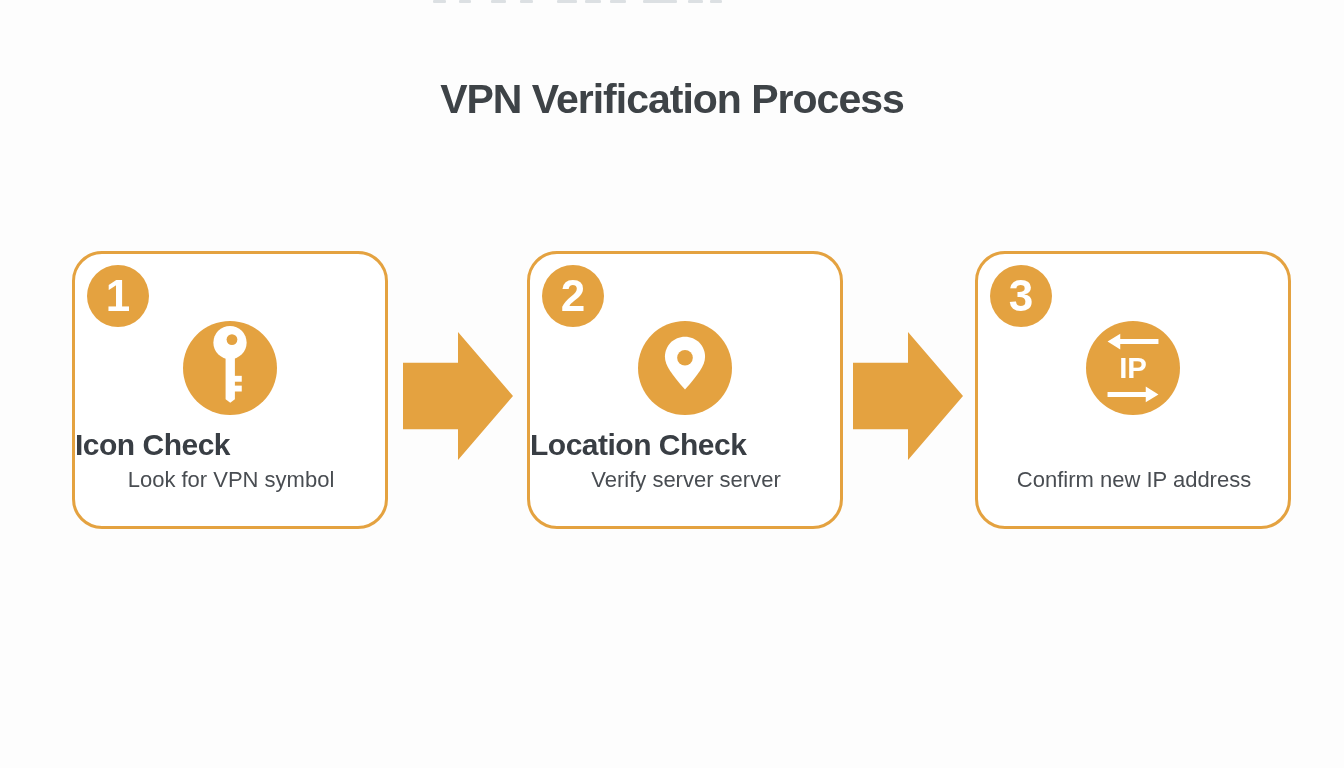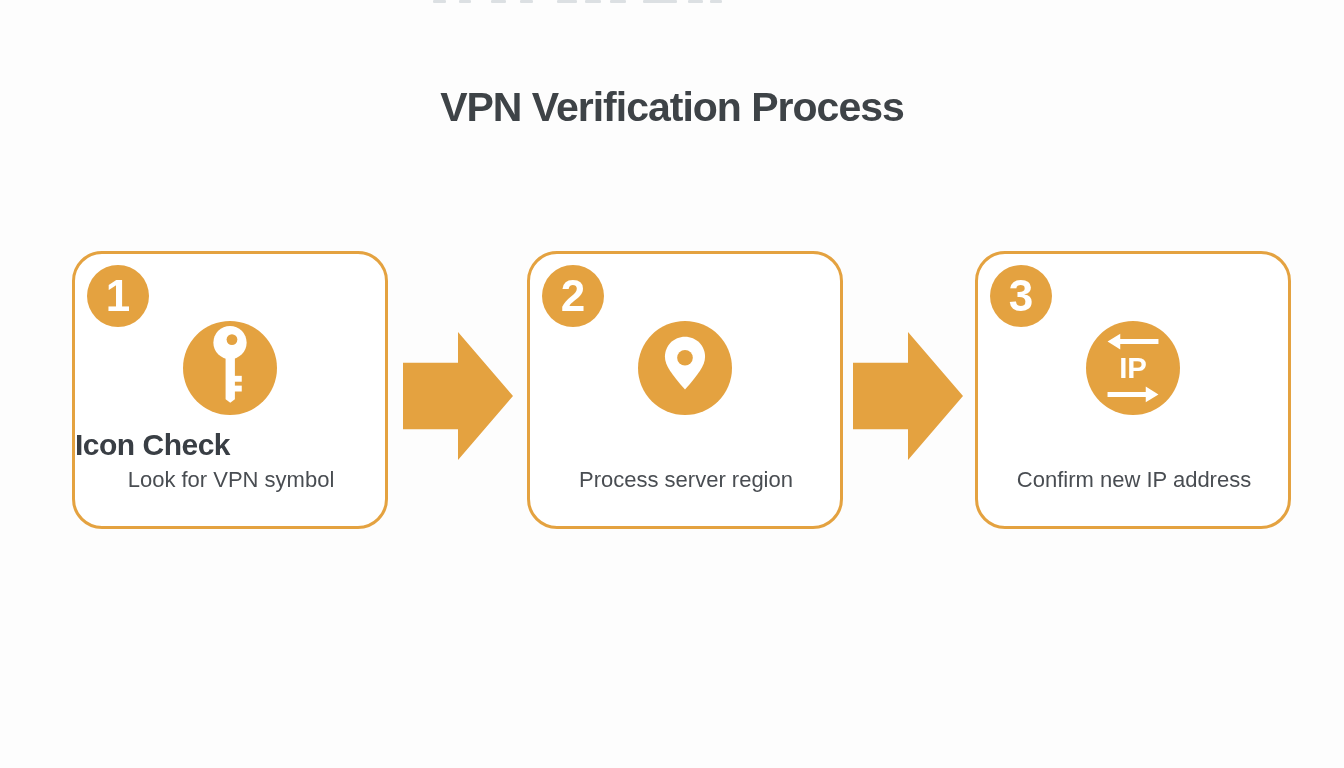--- a/index.html
+++ b/index.html
@@ -20,21 +20,21 @@
   }
   .stage { position: absolute; inset: 0; }
 
   
   .artifact-dash {
     position: absolute; top: 0; height: 3px;
     background: #dce0e3; border-radius: 1px;
   }
 
   .page-title {
-    position: absolute; top: 84px; left: 0; width: 100%;
+    position: absolute; top: 76px; left: 0; width: 100%;
     margin: 0; text-align: center;
     font-size: 41px; font-weight: bold; letter-spacing: -1px;
     color: var(--title-color);
   }
 
   .card {
     position: absolute; top: 251px; width: 316px; height: 278px;
     background: #ffffff;
     border: 3.5px solid var(--accent);
     border-radius: 30px;
@@ -137,21 +137,22 @@
     <div class="badge">
       <span>2</span>
     </div>
     <div class="icon-circle">
       <svg viewBox="0 0 96 96" aria-hidden="true">
         <circle class="accent-fill" cx="48" cy="48" r="48"></circle>
         <path class="white-fill" d="M48 16 C36.5 16 27.5 25 27.5 36.5 C27.5 45.5 34.5 54.5 48 70 C61.5 54.5 68.5 45.5 68.5 36.5 C68.5 25 59.5 16 48 16 Z"></path>
         <circle class="accent-fill" cx="48" cy="37.5" r="8"></circle>
       </svg>
     </div>
-    <p class="step-subtitle">Process server region</p>
+    <h2 class="step-title">Location Check</h2>
+    <p class="step-subtitle">Verify server server</p>
   </section>
 
   <div class="flow-arrow arrow-2"></div>
 
   <section class="card card-3">
     <div class="badge">
       <span>3</span>
     </div>
     <div class="icon-circle">
       <svg viewBox="0 0 96 96" aria-hidden="true">

